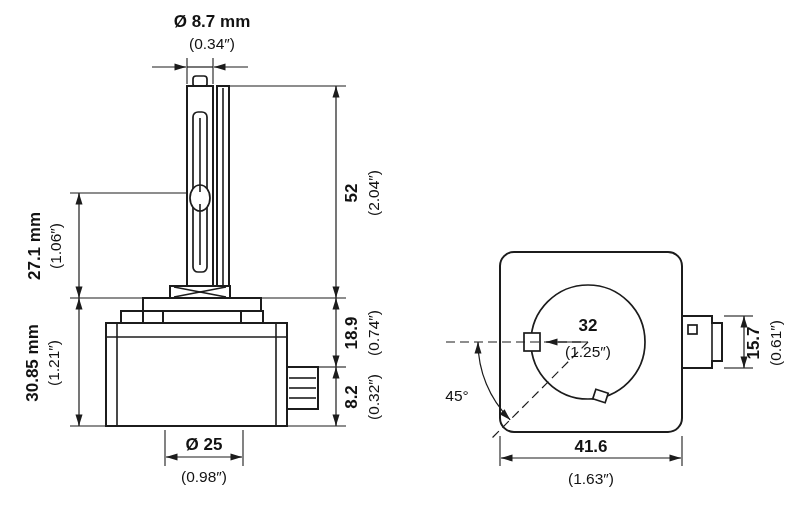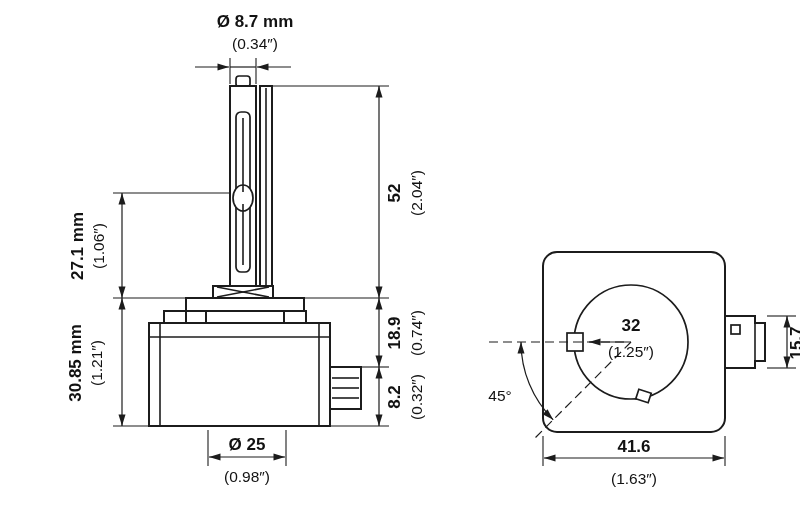--- a/index.html
+++ b/index.html
@@ -1,19 +1,19 @@
 <!DOCTYPE html>
 <html><head>
 <meta charset="utf-8">
 <style>
   * { box-sizing: border-box; }
   html, body { margin: 0; padding: 0; background: #ffffff; }
   .page {
     width: 800px; height: 515px; background: #ffffff; position: relative;
-    overflow: hidden; font-family: "Liberation Sans", sans-serif; padding-left: 43px;
+    overflow: hidden; font-family: "Liberation Sans", sans-serif;
   }
   svg { display: block; }
   .lbl   { font-family: "Liberation Sans", sans-serif; font-size: 17px; font-weight: 700; fill: #121212; }
   .lblin { font-family: "Liberation Sans", sans-serif; font-size: 15.5px; font-weight: 400; fill: #121212; }
   .part  { fill: #ffffff; stroke: #1c1c1c; stroke-width: 2; stroke-linejoin: miter; }
   .part2 { fill: #ffffff; stroke: #1c1c1c; stroke-width: 1.7; }
   .pline { fill: none; stroke: #1c1c1c; stroke-width: 1.6; }
   .ext   { fill: none; stroke: #1c1c1c; stroke-width: 1.1; }
   .dim   { fill: none; stroke: #1c1c1c; stroke-width: 1.2; }
   .dash  { fill: none; stroke: #1c1c1c; stroke-width: 1.2; stroke-dasharray: 9 5; }

